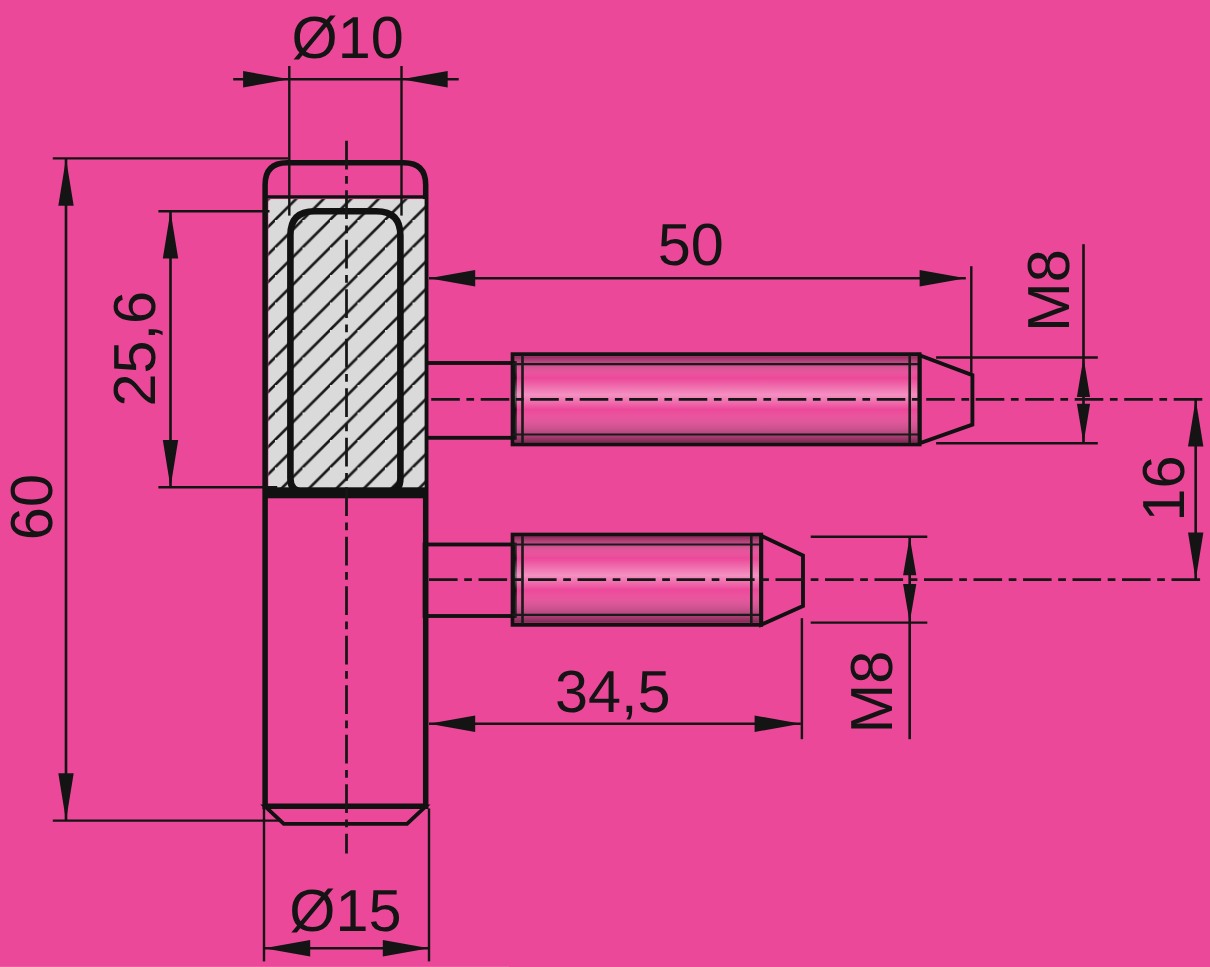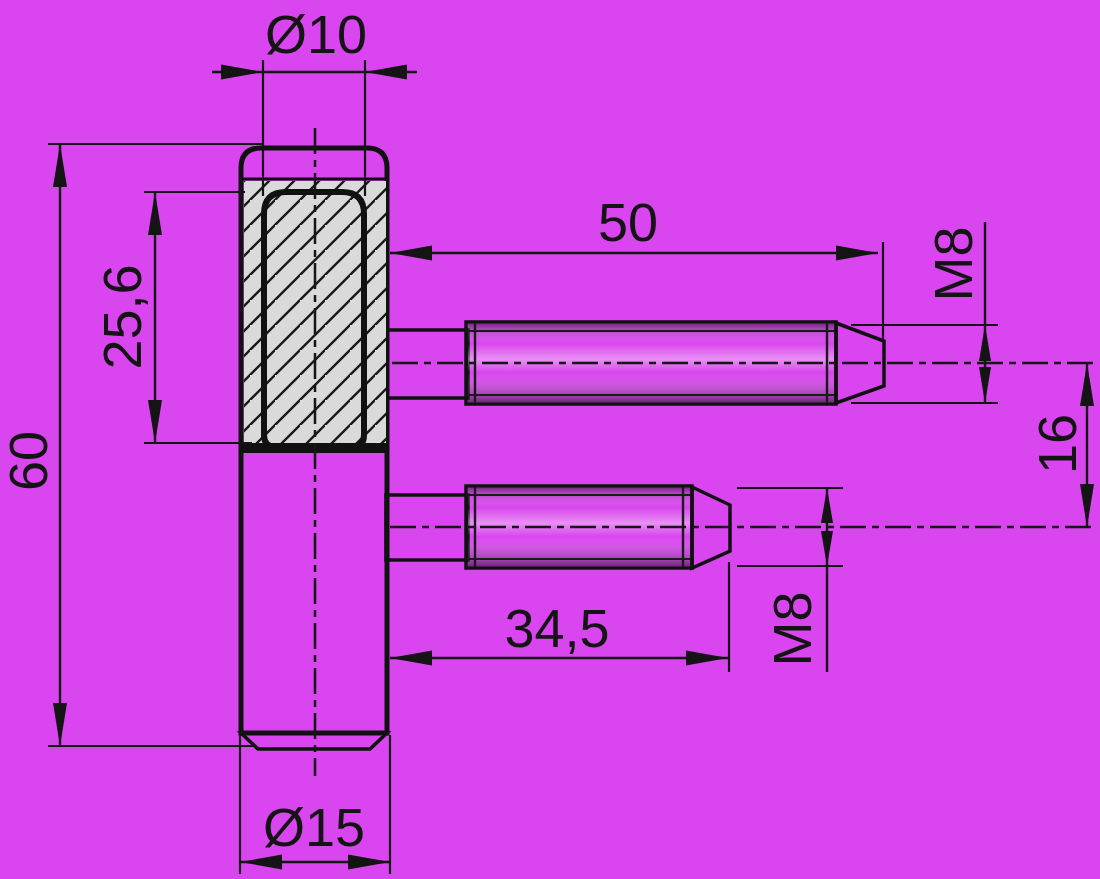--- a/index.html
+++ b/index.html
@@ -8,21 +8,21 @@
     background: #ffffff;
     width: 1100px;
     height: 879px;
     overflow: hidden;
     font-family: "Liberation Sans", sans-serif;
   }
   .canvas-wrap {
     position: relative;
     width: 1100px;
     height: 879px;
-    background: #d946ef;
+    background: #ec4899;
   }
   svg { display: block; }
   text {
     font-family: "Liberation Sans", sans-serif;
     font-size: 54px;
     fill: #141414;
   }
   .dimline { stroke: #141414; stroke-width: 2.4; fill: none; }
   .extline { stroke: #141414; stroke-width: 2.2; fill: none; }
   .arrow   { fill: #141414; stroke: none; }

